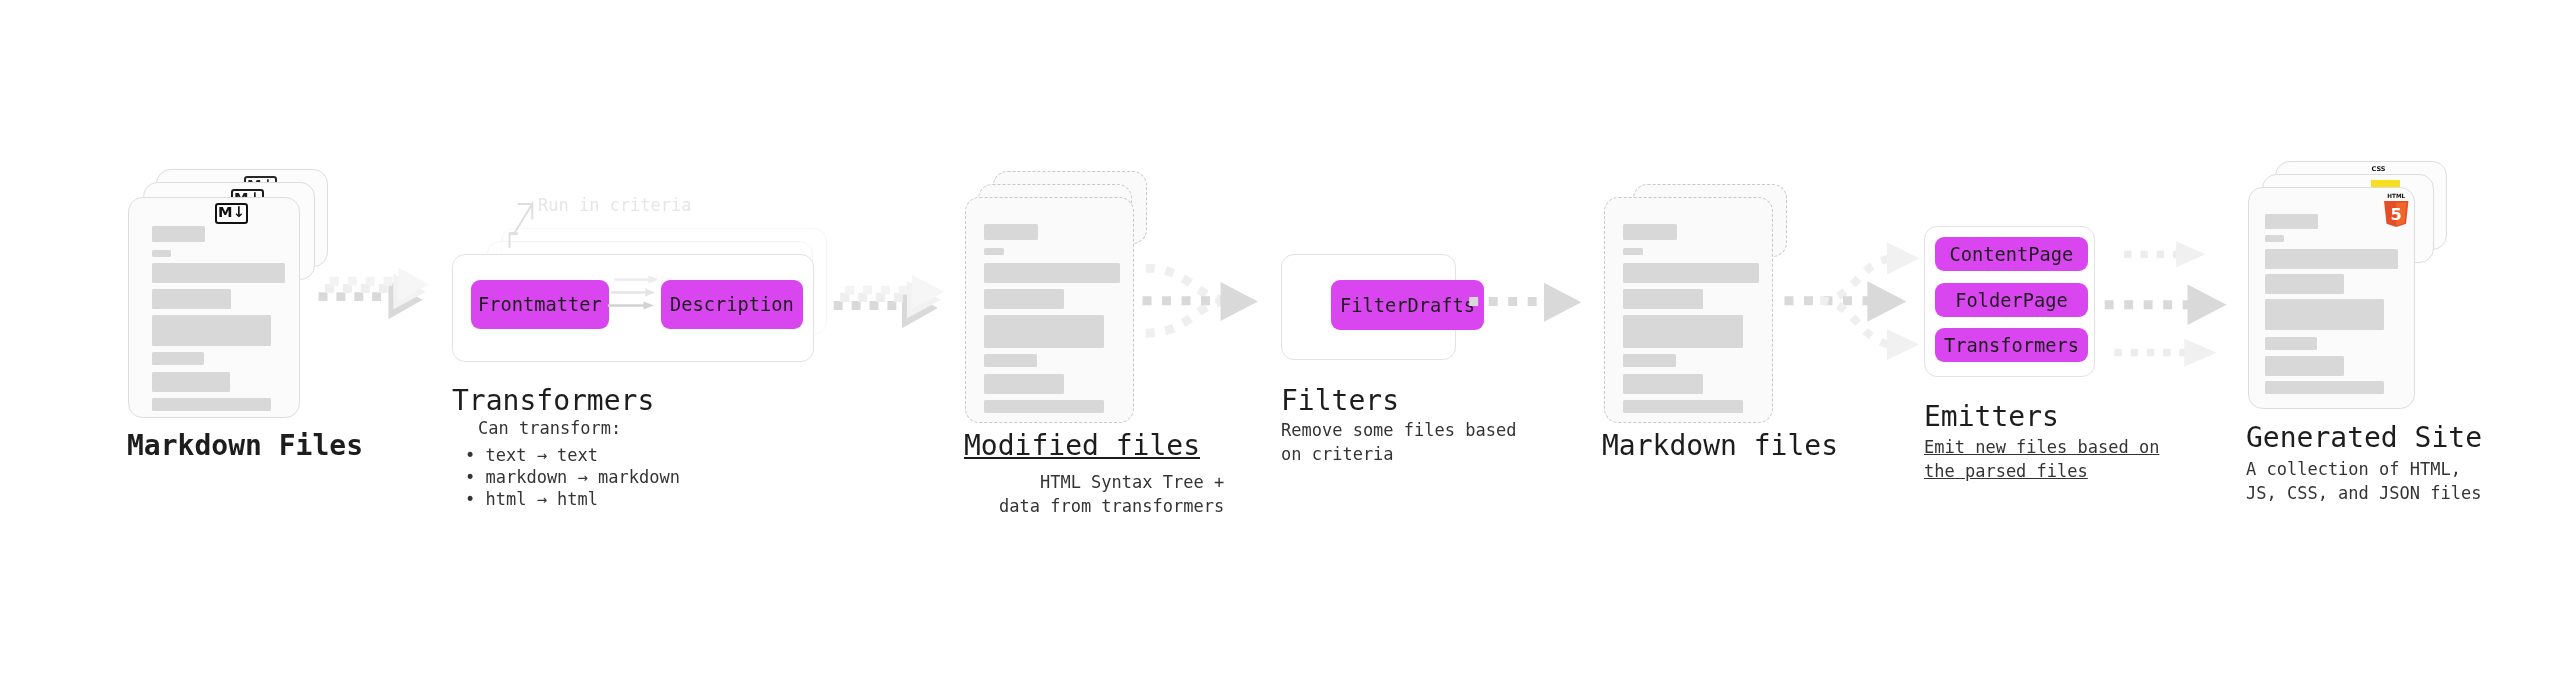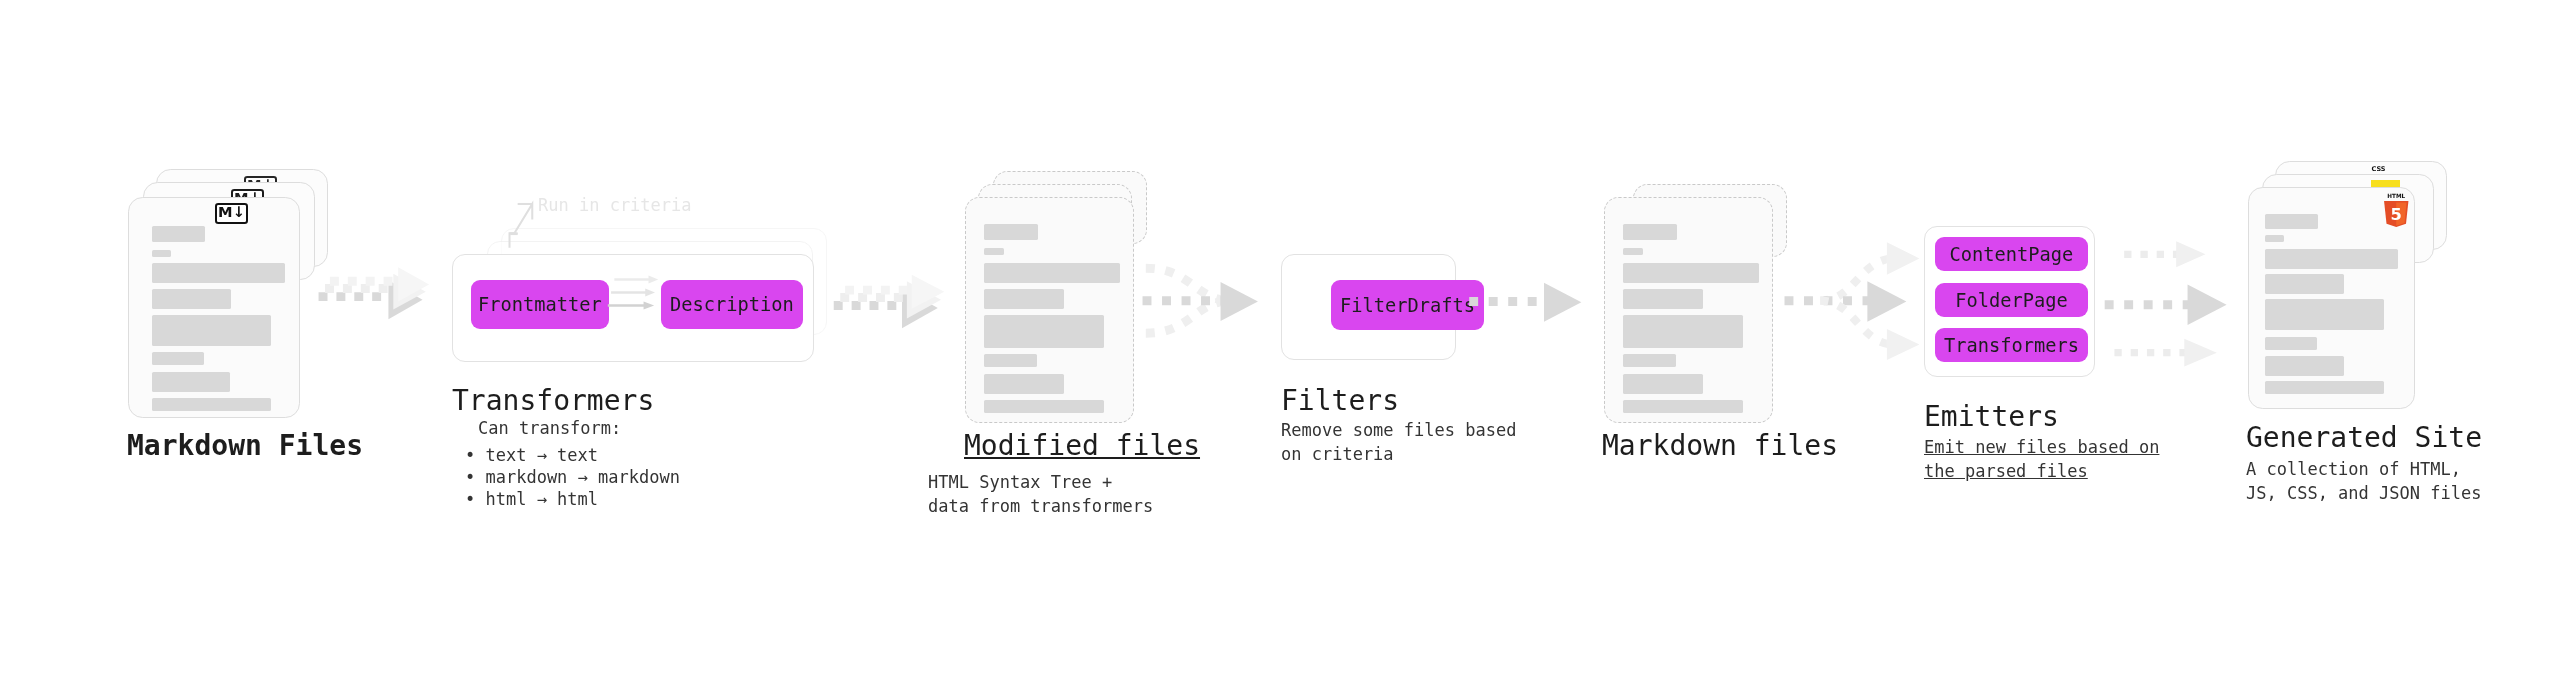--- a/index.html
+++ b/index.html
@@ -179,21 +179,21 @@
       <div class="bar" style="left:18px; top:26px; width:54px; height:16.3px;"></div>
       <div class="bar" style="left:18px; top:50px; width:19.5px; height:6.5px;"></div>
       <div class="bar" style="left:18px; top:65px; width:136px; height:19.5px;"></div>
       <div class="bar" style="left:18px; top:91px; width:80px; height:19.5px;"></div>
       <div class="bar" style="left:18px; top:117px; width:120px; height:32.5px;"></div>
       <div class="bar" style="left:18px; top:156px; width:53px; height:13px;"></div>
       <div class="bar" style="left:18px; top:176px; width:80px; height:19.5px;"></div>
       <div class="bar" style="left:18px; top:202px; width:120px; height:13px;"></div>
     </div>
     <div class="title" style="left:964px; top:429px;text-decoration:underline;">Modified files</div>
-    <div class="subtitle" style="left:928px; top:470px;">HTML Syntax Tree +
+    <div class="subtitle" style="left:999px; top:470px;text-align:right;">HTML Syntax Tree +
 data from transformers</div>
   </div>
 
   <div>
     <div class="procbox" style="left:1281px; top:254px; width:175px; height:106px;"></div>
     <div class="pill" style="left:1331px; top:280px; width:153px; height:50px;">
       <span>FilterDrafts</span>
     </div>
     <div class="title" style="left:1281px; top:384px;">Filters</div>
     <div class="subtitle" style="left:1281px; top:418px;">Remove some files based

